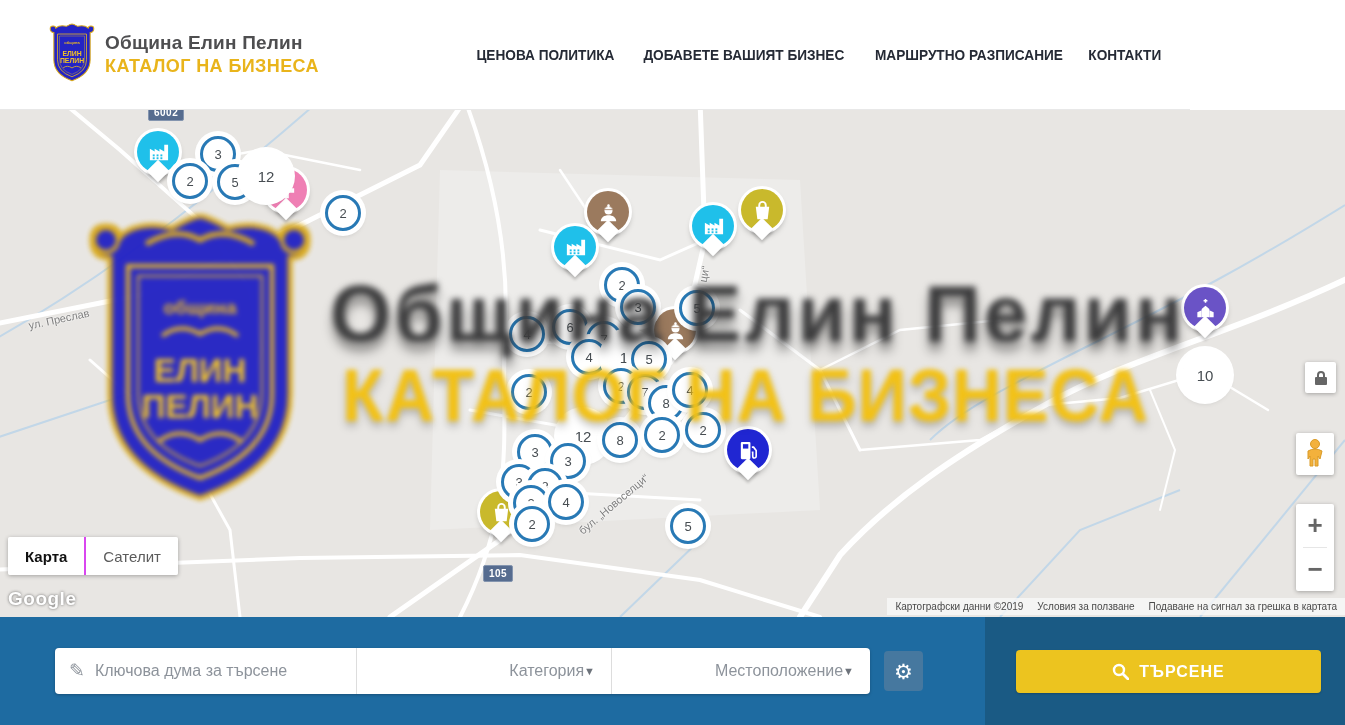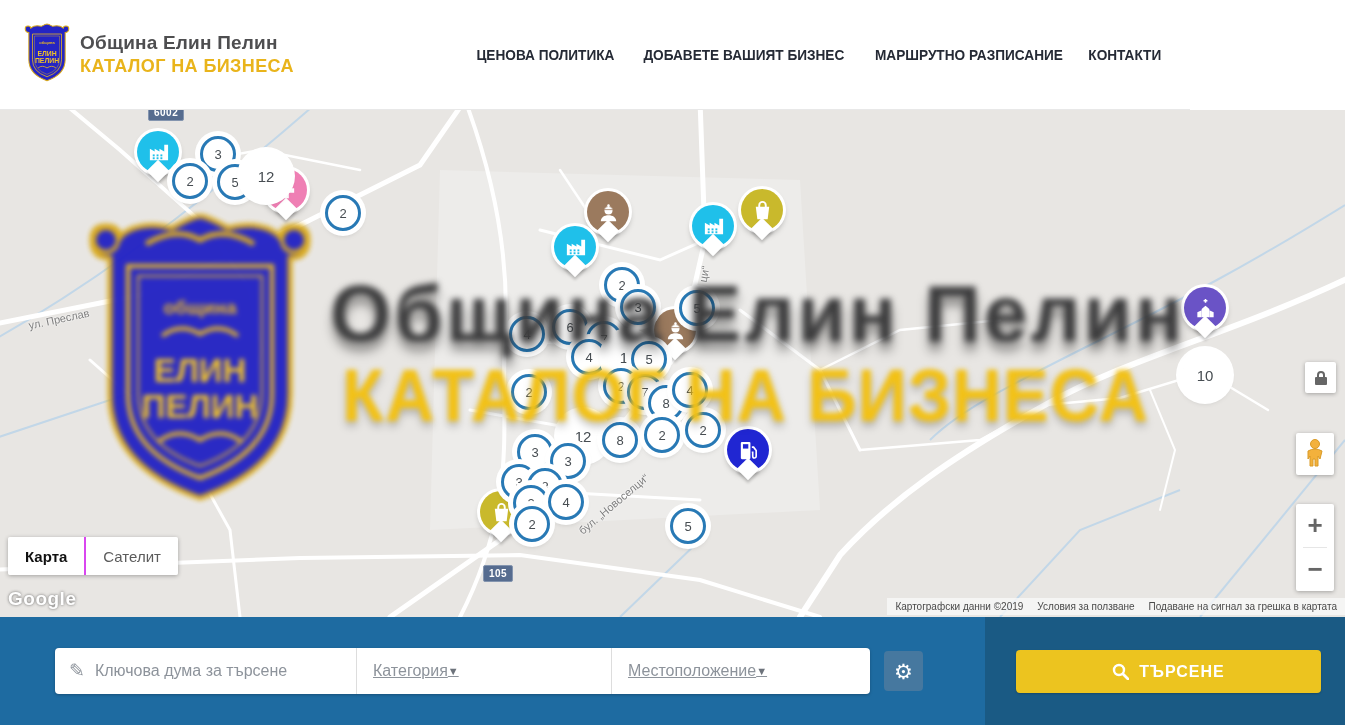--- a/index.html
+++ b/index.html
@@ -1,19 +1,19 @@
 <!DOCTYPE html>
 <html><head>
 <meta charset="utf-8">
 <style>
   * { margin:0; padding:0; box-sizing:border-box; }
   html,body { width:1345px; height:725px; overflow:hidden; font-family:"Liberation Sans", sans-serif; background:#fff; }
 
   
-  .header { position:absolute; left:0; top:0; width:1190px; height:110px; background:#fff; border-bottom:1px solid #e8e8e8; z-index:100; display:flex; align-items:center; justify-content:space-between; }
+  .header { position:absolute; left:0; top:0; width:1190px; height:110px; background:#fff; border-bottom:1px solid #e8e8e8; z-index:100; display:flex; align-items:center; justify-content:space-between;padding-left:25px; }
   .logo-wrap { display:flex; align-items:center; gap:10px; margin-left:24px; }
   .logo-shield-sm { width:46px; height:64px; }
   .logo-text-col { display:flex; flex-direction:column; line-height:1.25; }
   .logo-title { font-size:19px; font-weight:bold; color:#4e4e50; letter-spacing:0.2px; }
   .logo-subtitle { font-size:18px; font-weight:bold; color:#e9b41b; letter-spacing:0.4px; }
   .nav { display:flex; gap:18px; margin-right:26px; }
   .nav-item { font-size:14.5px; font-weight:bold; color:#252a35; letter-spacing:0px; cursor:pointer; transform:scaleX(.94); white-space:nowrap; }
 
   
   .map { position:absolute; left:0; top:110px; width:1345px; height:507px; background:#e8e6e3; overflow:hidden; }
@@ -59,21 +59,21 @@
 
   
   .bottombar { position:absolute; left:0; top:617px; width:1345px; height:108px; background:#1e6ba1; z-index:100; }
   .bottombar-right { position:absolute; right:0; top:0; width:360px; height:108px; background:#1a5a84; }
   .searchbar { position:absolute; left:55px; top:31px; width:815px; height:46px; background:#fff; border-radius:4px; display:flex; box-shadow:0 1px 3px rgba(0,0,0,.25); }
   .sb-section { display:flex; align-items:center; height:100%; }
   .sb-keyword { width:302px; border-right:1px solid #ddd; padding-left:14px; gap:10px; }
   .pencil-icon { font-size:19px; color:#8d939b; transform:translateY(-1px); }
   .sb-keyword input { border:none; outline:none; flex:1; font-size:16px; color:#444; font-family:"Liberation Sans",sans-serif; min-width:0; }
   .sb-keyword input::placeholder { color:#8d939b; }
-  .sb-select { justify-content:flex-start; padding:0 16px; cursor:pointer; color:#8d939b; font-size:16px;text-decoration:underline; }
+  .sb-select { justify-content:flex-end; padding:0 16px; cursor:pointer; color:#8d939b; font-size:16px; }
   .sb-category { width:255px; border-right:1px solid #ddd; }
   .sb-location { width:258px; }
   .caret { font-size:11px; color:#6d737b; }
   .gear-btn { position:absolute; left:884px; top:34px; width:39px; height:40px; background:#46789f; border-radius:4px; display:flex; align-items:center; justify-content:center; cursor:pointer; }
   .gear-icon { color:#fff; font-size:21px; line-height:1; }
   .search-btn { position:absolute; left:1016px; top:33px; width:305px; height:43px; background:#ecc41f; border:none; border-radius:4px; display:flex; align-items:center; justify-content:center; gap:10px; cursor:pointer; box-shadow:0 1px 2px rgba(0,0,0,.2); }
   .search-btn-label { color:#fff; font-size:16px; font-weight:bold; letter-spacing:1px; }
 </style>
 </head>
 <body>

